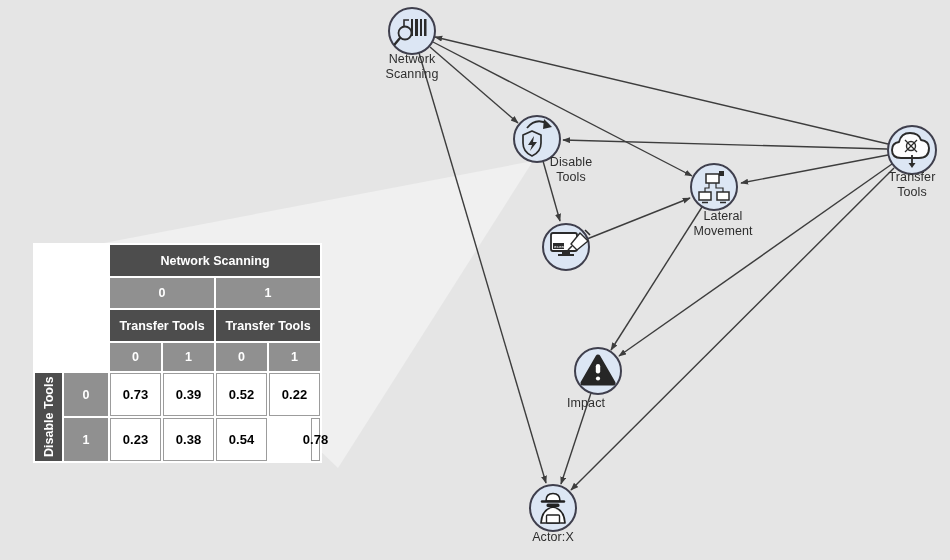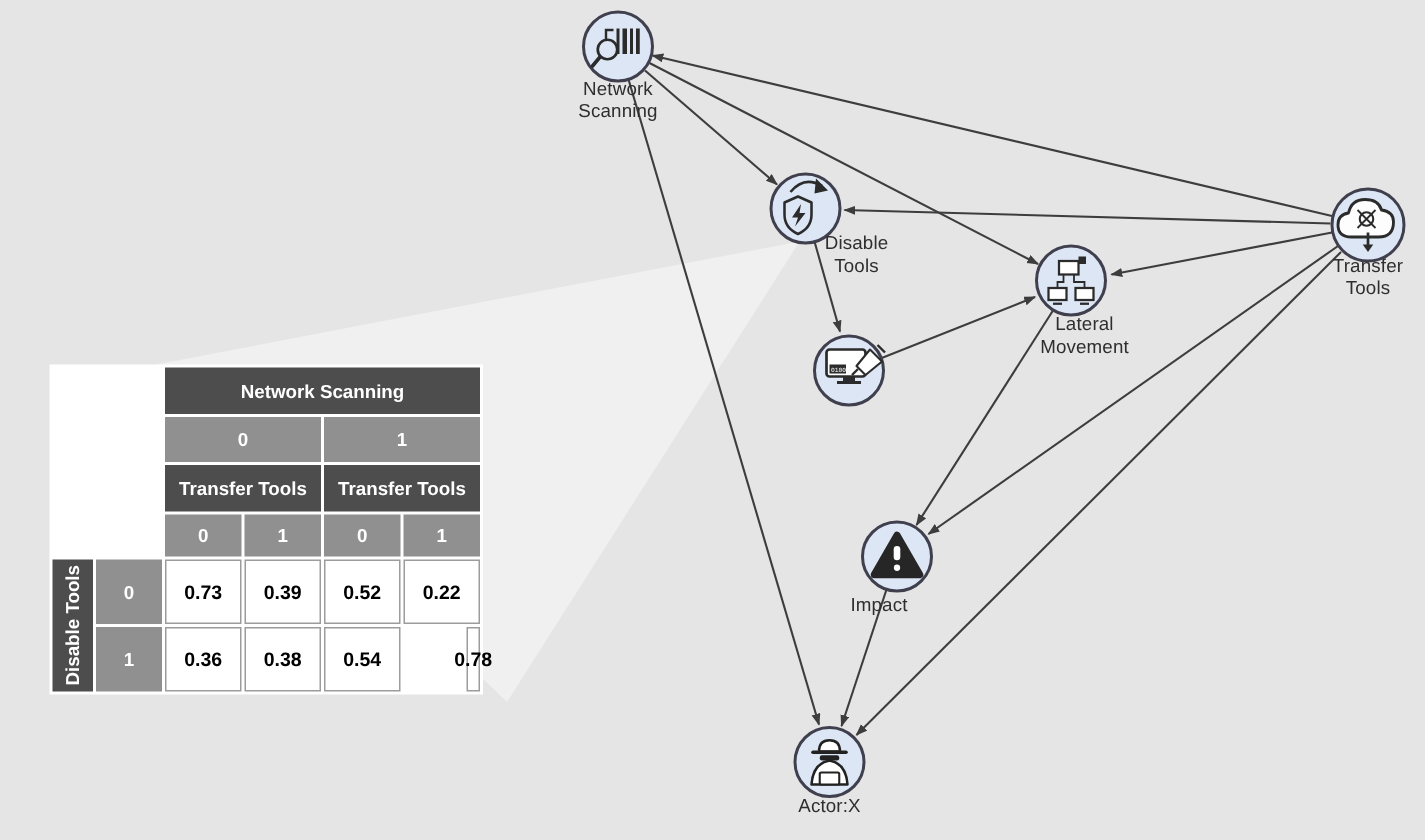--- a/index.html
+++ b/index.html
@@ -172,19 +172,19 @@
 
     <div class="cell vlabel">Disable Tools</div>
 
     <div class="cell hdr-mid" style="grid-column:2;grid-row:5;">0</div>
     <div class="cell val" style="grid-column:3;grid-row:5;">0.73</div>
     <div class="cell val" style="grid-column:4;grid-row:5;">0.39</div>
     <div class="cell val" style="grid-column:5;grid-row:5;">0.52</div>
     <div class="cell val" style="grid-column:6;grid-row:5;">0.22</div>
 
     <div class="cell hdr-mid" style="grid-column:2;grid-row:6;">1</div>
-    <div class="cell val" style="grid-column:3;grid-row:6;">0.36</div>
+    <div class="cell val" style="grid-column:3;grid-row:6;">0.23</div>
     <div class="cell val" style="grid-column:4;grid-row:6;">0.38</div>
     <div class="cell val" style="grid-column:5;grid-row:6;">0.54</div>
     <div class="cell val" style="grid-column:6;grid-row:6;margin-left:42px;">0.78</div>
   </div>
 
 </div>
 
 </body></html>

